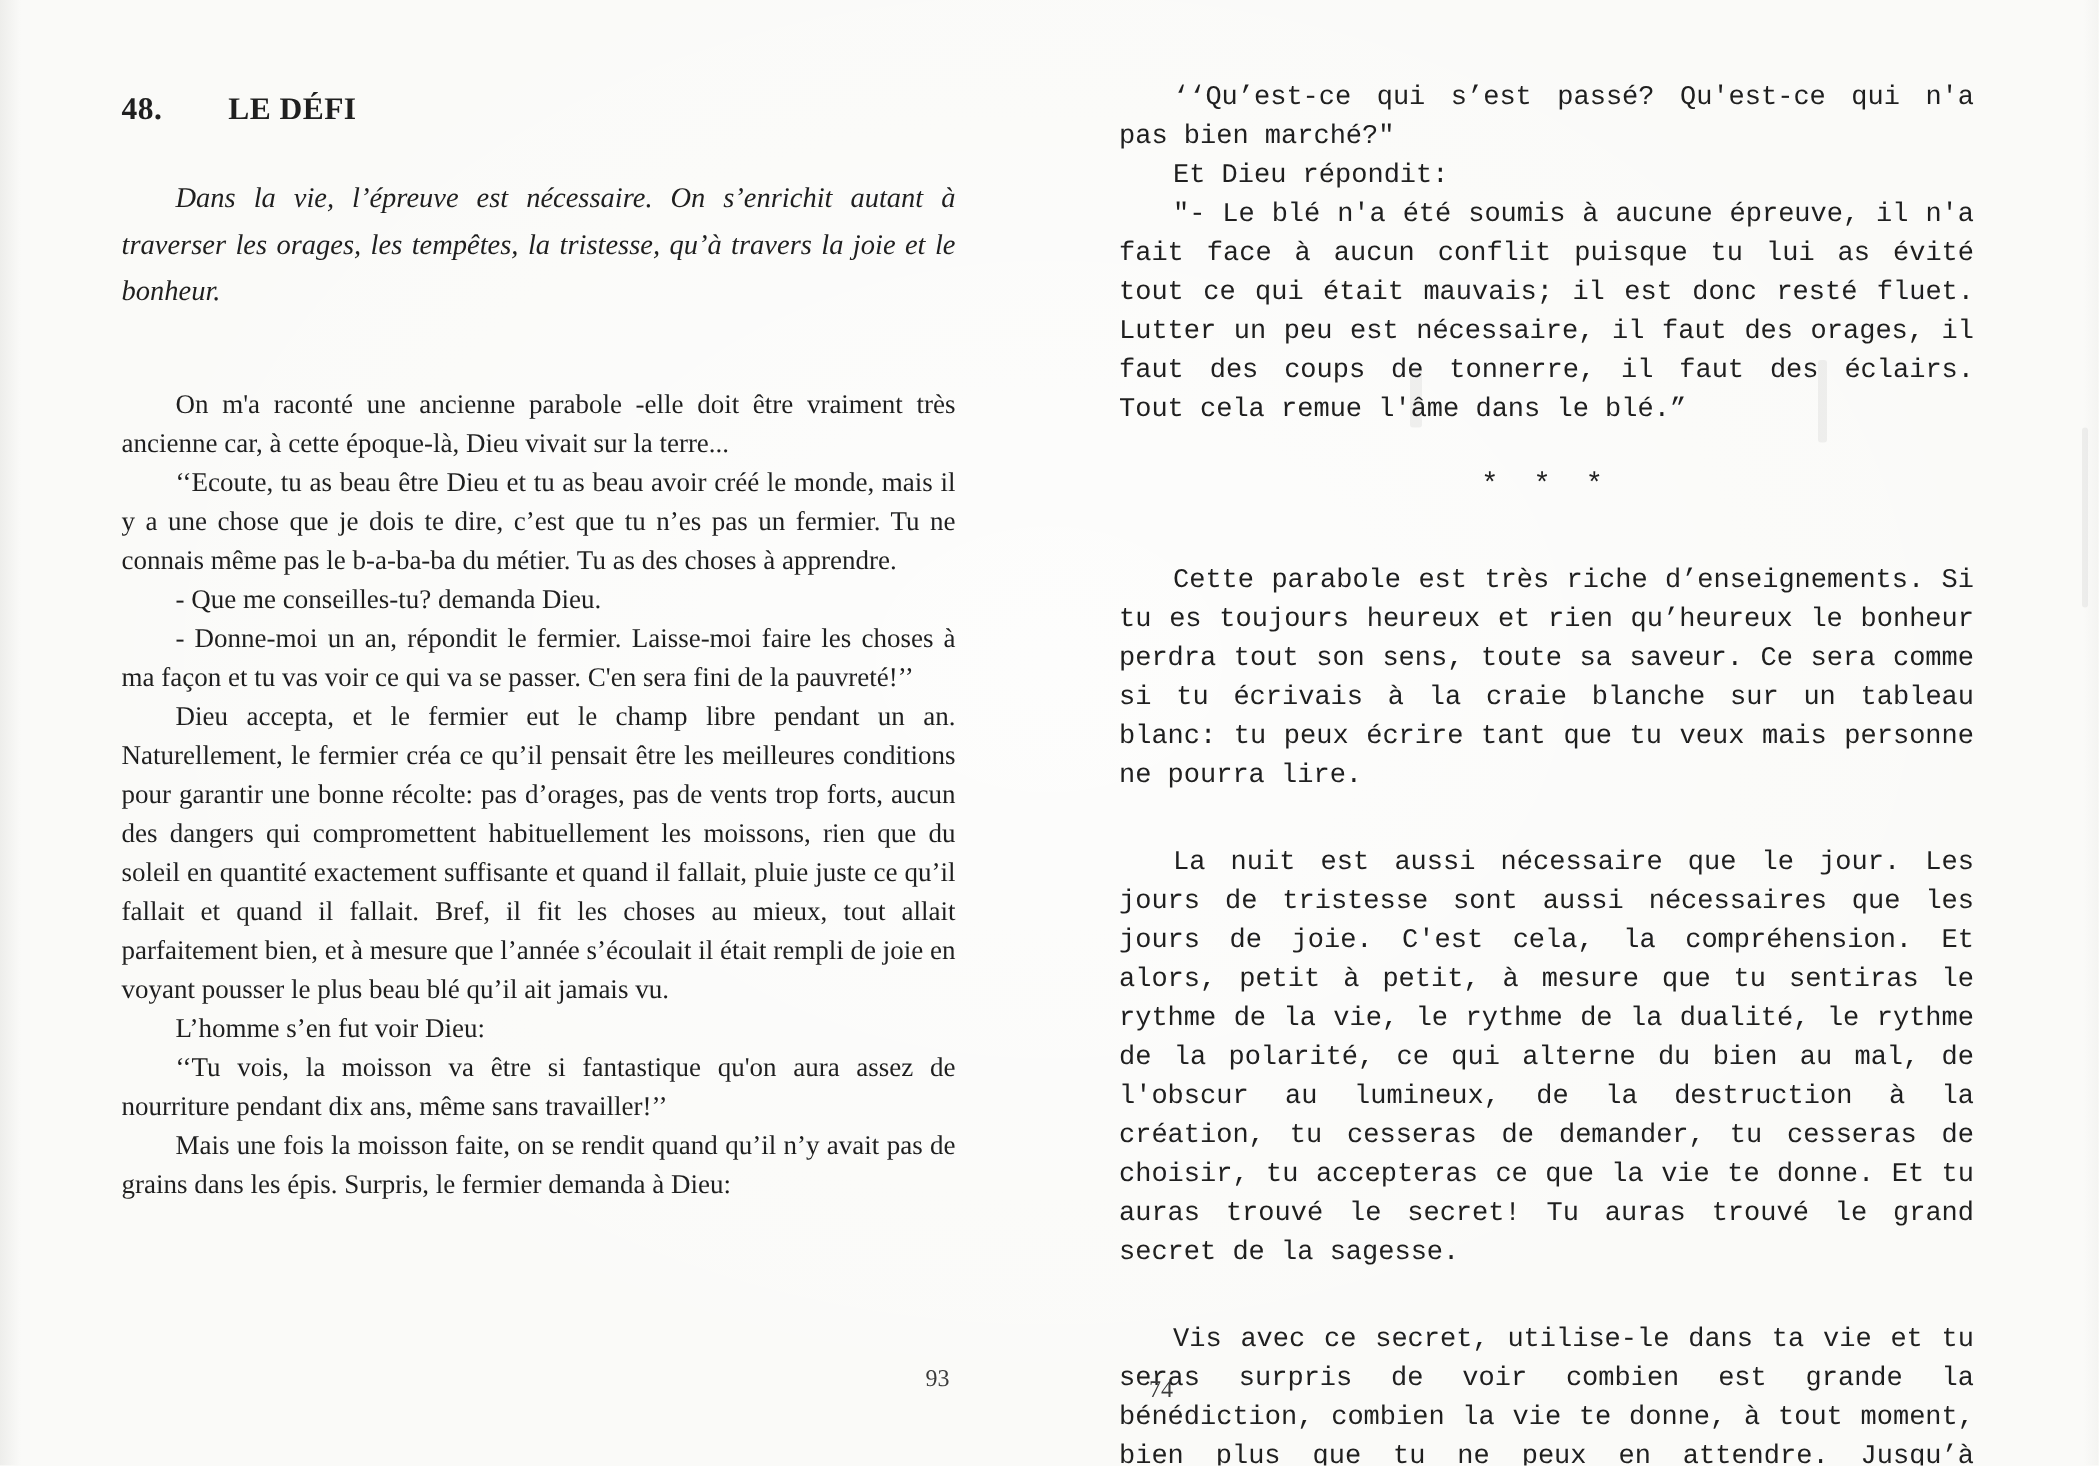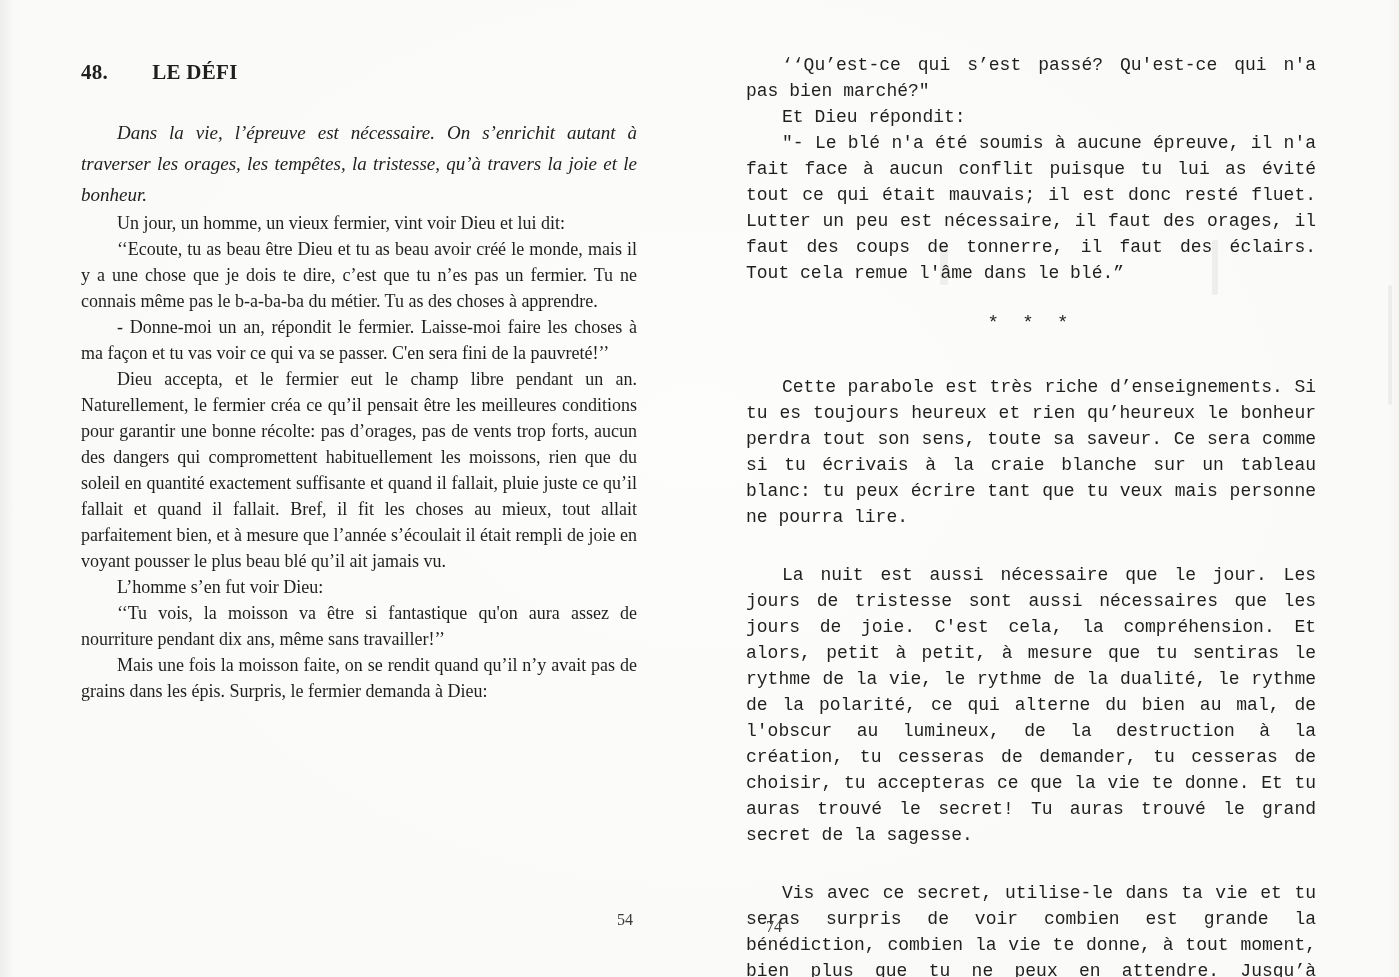--- a/index.html
+++ b/index.html
@@ -87,35 +87,36 @@
 <div class="scan-streak" style="left:1212px; top:240px; width:6px; height:55px;"></div>
 <div class="scan-streak" style="left:940px; top:245px; width:8px; height:40px;"></div>
 
 <div class="page page-left">
   <div class="chapter-head">
     <span>48.</span><span class="chapter-title">LE DÉFI</span>
   </div>
 
   <div class="epigraph">Dans la vie, l’épreuve est nécessaire. On s’enrichit autant à traverser les orages, les tempêtes, la tristesse, qu’à travers la joie et le bonheur.</div>
 
-  <p class="body">Un jour, un homme, un vieux fermier, vint voir Dieu et lui dit:</p>
+  <p class="body first-block">On m'a raconté une ancienne parabole -elle doit être vraiment très ancienne car, à cette époque-là, Dieu vivait sur la terre...</p>
   <p class="body">‘‘Ecoute, tu as beau être Dieu et tu as beau avoir créé le monde, mais il y a une chose que je dois te dire, c’est que tu n’es pas un fermier. Tu ne connais même pas le b-a-ba-ba du métier. Tu as des choses à apprendre.</p>
+  <p class="body">- Que me conseilles-tu? demanda Dieu.</p>
   <p class="body">- Donne-moi un an, répondit le fermier. Laisse-moi faire les choses à ma façon et tu vas voir ce qui va se passer. C'en sera fini de la pauvreté!’’</p>
   <p class="body">Dieu accepta, et le fermier eut le champ libre pendant un an. Naturellement, le fermier créa ce qu’il pensait être les meilleures conditions pour garantir une bonne récolte: pas d’orages, pas de vents trop forts, aucun des dangers qui compromettent habituellement les moissons, rien que du soleil en quantité exactement suffisante et quand il fallait, pluie juste ce qu’il fallait et quand il fallait. Bref, il fit les choses au mieux, tout allait parfaitement bien, et à mesure que l’année s’écoulait il était rempli de joie en voyant pousser le plus beau blé qu’il ait jamais vu.</p>
   <p class="body">L’homme s’en fut voir Dieu:</p>
   <p class="body">‘‘Tu vois, la moisson va être si fantastique qu'on aura assez de nourriture pendant dix ans, même sans travailler!’’</p>
   <p class="body">Mais une fois la moisson faite, on se rendit quand qu’il n’y avait pas de grains dans les épis. Surpris, le fermier demanda à Dieu:</p>
 </div>
 
 <div class="page page-right">
   <p class="body">‘‘Qu’est-ce qui s’est passé? Qu'est-ce qui n'a pas bien marché?"</p>
   <p class="body">Et Dieu répondit:</p>
   <p class="body">"- Le blé n'a été soumis à aucune épreuve, il n'a fait face à aucun conflit puisque tu lui as évité tout ce qui était mauvais; il est donc resté fluet. Lutter un peu est nécessaire, il faut des orages, il faut des coups de tonnerre, il faut des éclairs. Tout cela remue l'âme dans le blé.”</p>
 
   <div class="separator">* * *</div>
 
   <p class="body">Cette parabole est très riche d’enseignements. Si tu es toujours heureux et rien qu’heureux le bonheur perdra tout son sens, toute sa saveur. Ce sera comme si tu écrivais à la craie blanche sur un tableau blanc: tu peux écrire tant que tu veux mais personne ne pourra lire.</p>
   <p class="body gap-before">La nuit est aussi nécessaire que le jour. Les jours de tristesse sont aussi nécessaires que les jours de joie. C'est cela, la compréhension. Et alors, petit à petit, à mesure que tu sentiras le rythme de la vie, le rythme de la dualité, le rythme de la polarité, ce qui alterne du bien au mal, de l'obscur au lumineux, de la destruction à la création, tu cesseras de demander, tu cesseras de choisir, tu accepteras ce que la vie te donne. Et tu auras trouvé le secret! Tu auras trouvé le grand secret de la sagesse.</p>
   <p class="body gap-before">Vis avec ce secret, utilise-le dans ta vie et tu seras surpris de voir combien est grande la bénédiction, combien la vie te donne, à tout moment, bien plus que tu ne peux en attendre. Jusqu’à maintenant tu as vécu en fonction de tes attentes et petits désirs triviaux, et chaque fois que la vie ne te donnait pas ce que tu en attendais tu te sentais misérable. Si tu suis CE QUI EST, si tu l’acceptes, si tu coopères avec ce que la vie te donne -y compris les épreuves-, aucune ombre ne restera derrière toi et même la tristesse deviendra lumineuse. Ce n’est pas que la tristesse ne viendra plus, non, elle viendra encore mais elle ne sera plus ton ennemie; tu l’apprivoiseras et tu en feras une amie pleine de sagesse, une</p>
 </div>
 
-<div class="page-number pn-left">54</div>
+<div class="page-number pn-left">93</div>
 <div class="page-number pn-right">74</div>
 
 </body></html>

